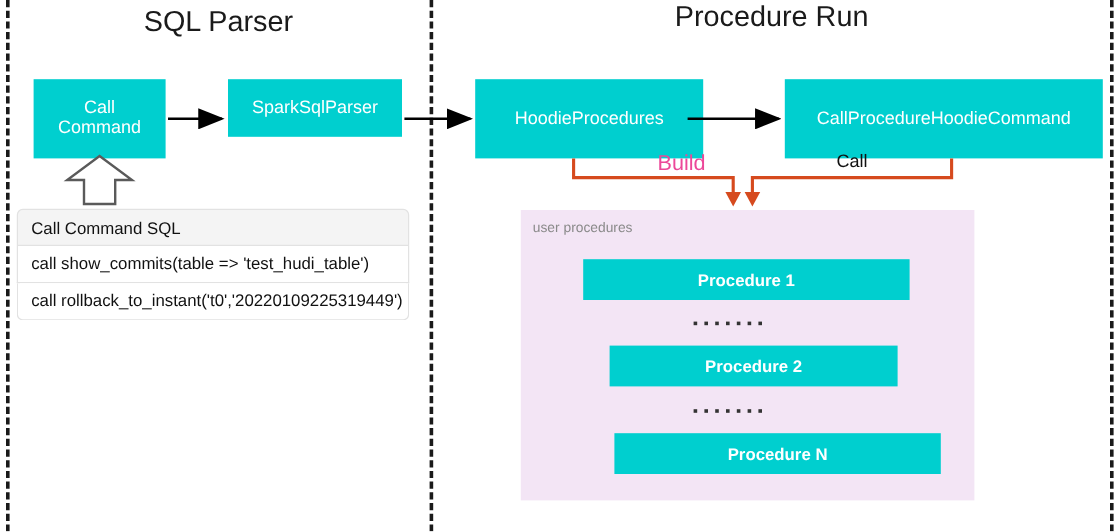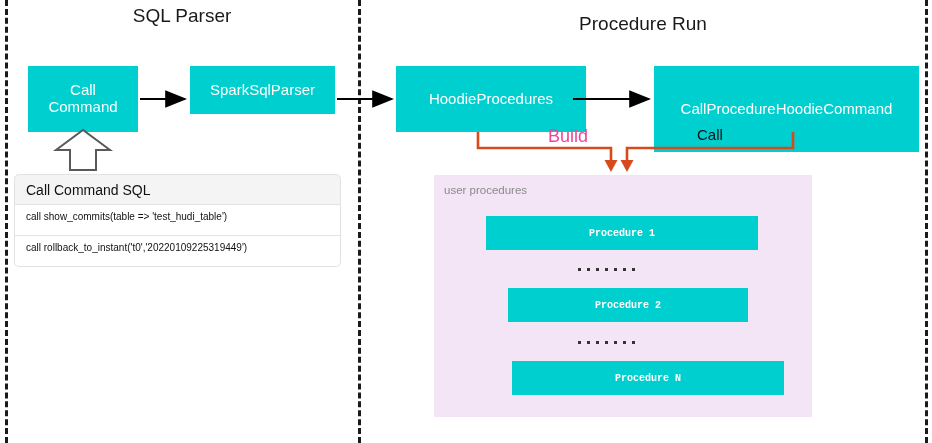--- a/index.html
+++ b/index.html
@@ -19,21 +19,21 @@
   }
   .vdash {
     position: absolute;
     top: 0;
     width: 0;
     height: 443px;
     border-left: 3px dashed #1a1a1a;
   }
   .section-title {
     position: absolute;
-    font-size: 19px;
+    font-size: 24px;
     color: #1a1a1a;
     text-align: center;
     white-space: nowrap;
     font-family: "Liberation Sans", sans-serif;
   }
   .tealbox {
     position: absolute;
     background: #00CFCF;
     color: #ffffff;
     display: flex;
@@ -45,24 +45,24 @@
     box-sizing: border-box;
     font-family: "Liberation Sans", sans-serif;
   }
   .procbox {
     position: absolute;
     background: #00CFCF;
     color: #ffffff;
     display: flex;
     align-items: center;
     justify-content: center;
-    font-size: 10px;
+    font-size: 14px;
     font-weight: bold;
     box-sizing: border-box;
-    font-family: Liberation Mono, monospace;
+    font-family: Liberation Sans, sans-serif;
   }
   svg.overlay {
     position: absolute;
     left: 0;
     top: 0;
     width: 932px;
     height: 443px;
     pointer-events: none;
   }
   .sqltable {
@@ -81,21 +81,21 @@
     color: #111111;
     box-sizing: border-box;
     height: 31px;
     font-family: Liberation Sans, sans-serif;
   }
   .sql-row {
     background: #ffffff;
     border: 1px solid #E2E2E2;
     border-top: none;
     padding: 6px 10px 6px 11px;
-    font-size: 10px;
+    font-size: 14px;
     color: #111111;
     box-sizing: border-box;
     height: 31px;
     white-space: nowrap;
     font-family: "Liberation Sans", sans-serif;
   }
   .sql-row.last {
     border-radius: 0 0 5px 5px;
   }
   .purple-panel {
@@ -131,36 +131,36 @@
 </head>
 <body>
 
 <div id="canvas">
 
   <div class="vdash" style="left:5px;"></div>
   <div class="vdash" style="left:358px;"></div>
   <div class="vdash" style="left:925px;"></div>
 
   <div class="section-title" style="left:6px; top:5px; width:352px;">SQL Parser</div>
-  <div class="section-title" style="left:361px; top:13px; width:564px;">Procedure Run</div>
+  <div class="section-title" style="left:361px; top:1px; width:564px;">Procedure Run</div>
 
   <div class="tealbox" style="left:28px; top:66px; width:110px; height:66px;">
     <span style="white-space:pre-line;">Call
 Command</span>
   </div>
 
   <div class="tealbox" style="left:190px; top:66px; width:145px; height:48px;">
     <span>SparkSqlParser</span>
   </div>
 
   <div class="tealbox" style="left:396px; top:66px; width:190px; height:66px;">
     <span>HoodieProcedures</span>
   </div>
 
-  <div class="tealbox" style="left:654px; top:66px; width:265px; height:86px;">
+  <div class="tealbox" style="left:654px; top:66px; width:265px; height:66px;">
     <span>CallProcedureHoodieCommand</span>
   </div>
 
   <div class="sqltable">
     <div class="sql-header">Call Command SQL</div>
     <div class="sql-row">call show_commits(table =&gt; 'test_hudi_table')</div>
     <div class="sql-row last">call rollback_to_instant('t0','20220109225319449')</div>
   </div>
 
   <div class="purple-panel"></div>

